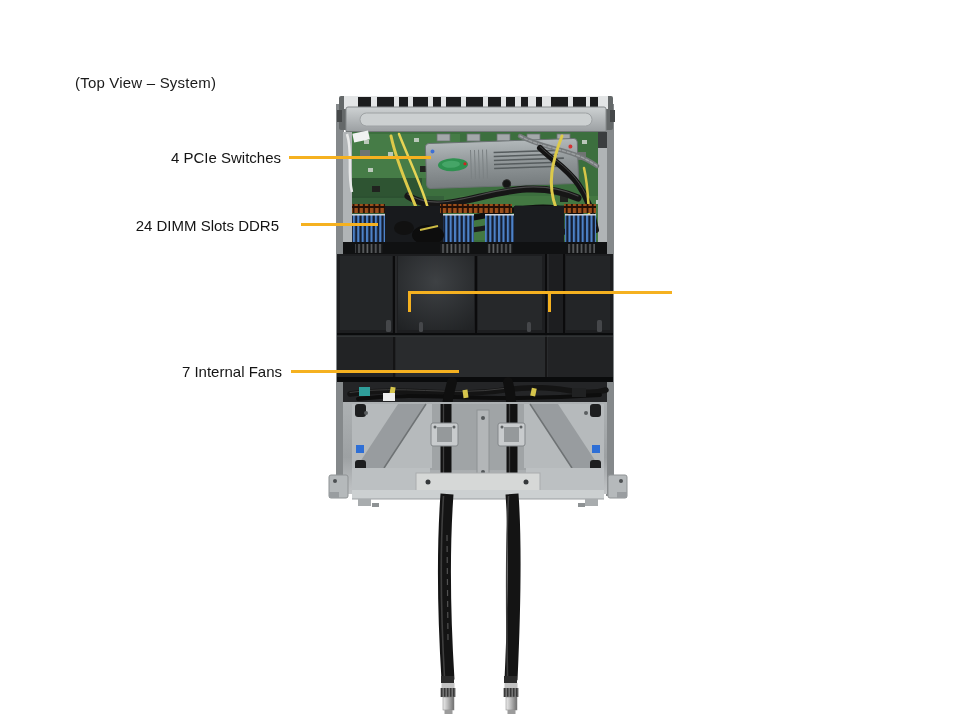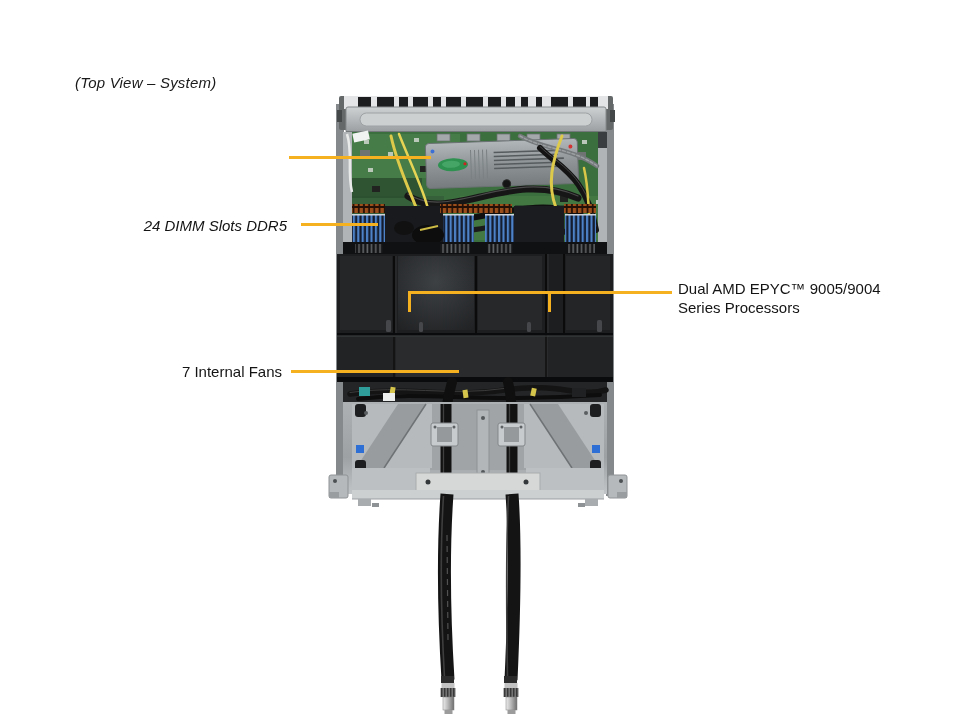--- a/index.html
+++ b/index.html
@@ -1,19 +1,19 @@
 <!DOCTYPE html>
 <html style="--callout-line-color: #F5B120;"><head>
 <meta charset="utf-8">
 <style>
   html,body{margin:0;padding:0;background:#ffffff;}
   .canvas{position:relative;width:960px;height:720px;background:#ffffff;overflow:hidden;
           font-family:"Liberation Sans", sans-serif;}
   .fig-svg{position:absolute;left:0;top:0;}
-  .caption{position:absolute;left:75px;top:74px;font-size:15px;font-style:italic;
+  .caption{position:absolute;left:75px;top:74px;font-size:15px;
            color:#1a1a1a;letter-spacing:.2px;}
   .lbl{position:absolute;font-size:15px;line-height:17px;color:#141414;}
   .lbl-right{text-align:right;}
   .lbl-cpu{white-space:pre-line;line-height:19px;}
   .cl{position:absolute;background:var(--callout-line-color,#F5B120);}
   .cl-h{height:3px;}
   .cl-v{width:3px;}
 </style>
 </head>
 <body>
@@ -347,27 +347,26 @@
       <rect x="504" y="676" width="13" height="7" fill="#2b2b2b"></rect>
       <rect x="504.5" y="683" width="13" height="5" fill="#c2c2c2"></rect>
       <rect x="503.5" y="688" width="15" height="9" fill="url(#knurl)"></rect>
       <rect x="506" y="697" width="11" height="13" fill="url(#gFit)" stroke="#808080" stroke-width="0.5"></rect>
       <rect x="507.5" y="710" width="8" height="4" fill="#9c9c9c"></rect>
     </g>
   </svg>
 
   <div class="caption">(Top View – System)</div>
 
+  <div class="lbl lbl-right" style="left:96px;top:149px;width:185px;">4 PCIe Switches</div>
   <div class="cl cl-h" style="left:289px;top:156px;width:142px;"></div>
 
-  <div class="lbl lbl-right" style="left:91px;top:217px;width:196px;font-style:italic;">24 DIMM Slots DDR5</div>
+  <div class="lbl lbl-right" style="left:83px;top:217px;width:196px;">24 DIMM Slots DDR5</div>
   <div class="cl cl-h" style="left:301px;top:223px;width:77px;"></div>
 
-  <div class="lbl lbl-cpu" style="left:678px;top:279px;width:240px;">Dual AMD EPYC™ 9005/9004
-Series Processors</div>
   <div class="cl cl-h" style="left:408px;top:291px;width:264px;"></div>
   <div class="cl cl-v" style="left:408px;top:291px;height:21px;"></div>
   <div class="cl cl-v" style="left:548px;top:291px;height:21px;"></div>
 
   <div class="lbl lbl-right" style="left:96px;top:363px;width:186px;">7 Internal Fans</div>
   <div class="cl cl-h" style="left:291px;top:370px;width:168px;"></div>
 
 </div>
 
 </body></html>

